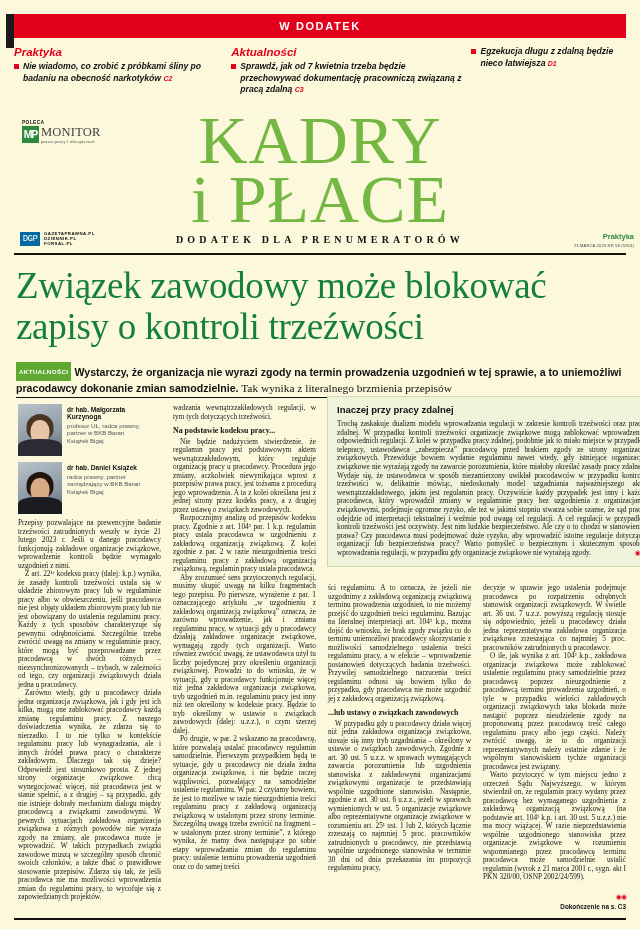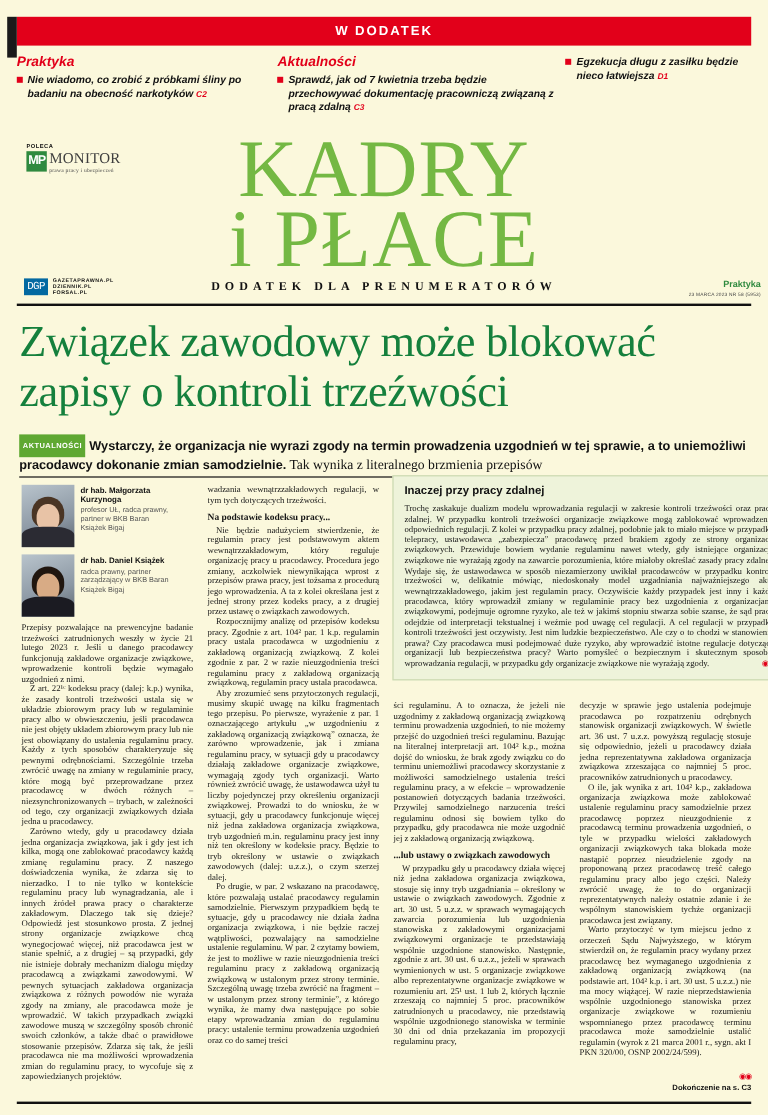--- a/index.html
+++ b/index.html
@@ -240,21 +240,21 @@
         <div class="wn-cat">Aktualności</div>
         <div class="wn-item">
           <span class="wn-sq"></span>
           <span><span>Sprawdź, jak od 7 kwietnia trzeba będzie przechowywać dokumentację pracowniczą związaną z pracą zdalną</span> <span class="wn-ref">C3</span></span>
         </div>
       </div>
 
       <div class="wn-col c3">
         <div class="wn-item">
           <span class="wn-sq"></span>
-          <span><span>Egzekucja długu z zasiłku będzie nieco łatwiejsza</span> <span class="wn-ref">D1</span></span>
+          <span><span>Egzekucja długu z zdalną będzie nieco łatwiejsza</span> <span class="wn-ref">D1</span></span>
         </div>
       </div>
 
     </div>
   </div>
 
   <div class="masthead">
 
     <div class="mp-block">
       <div class="mp-poleca">POLECA</div>

